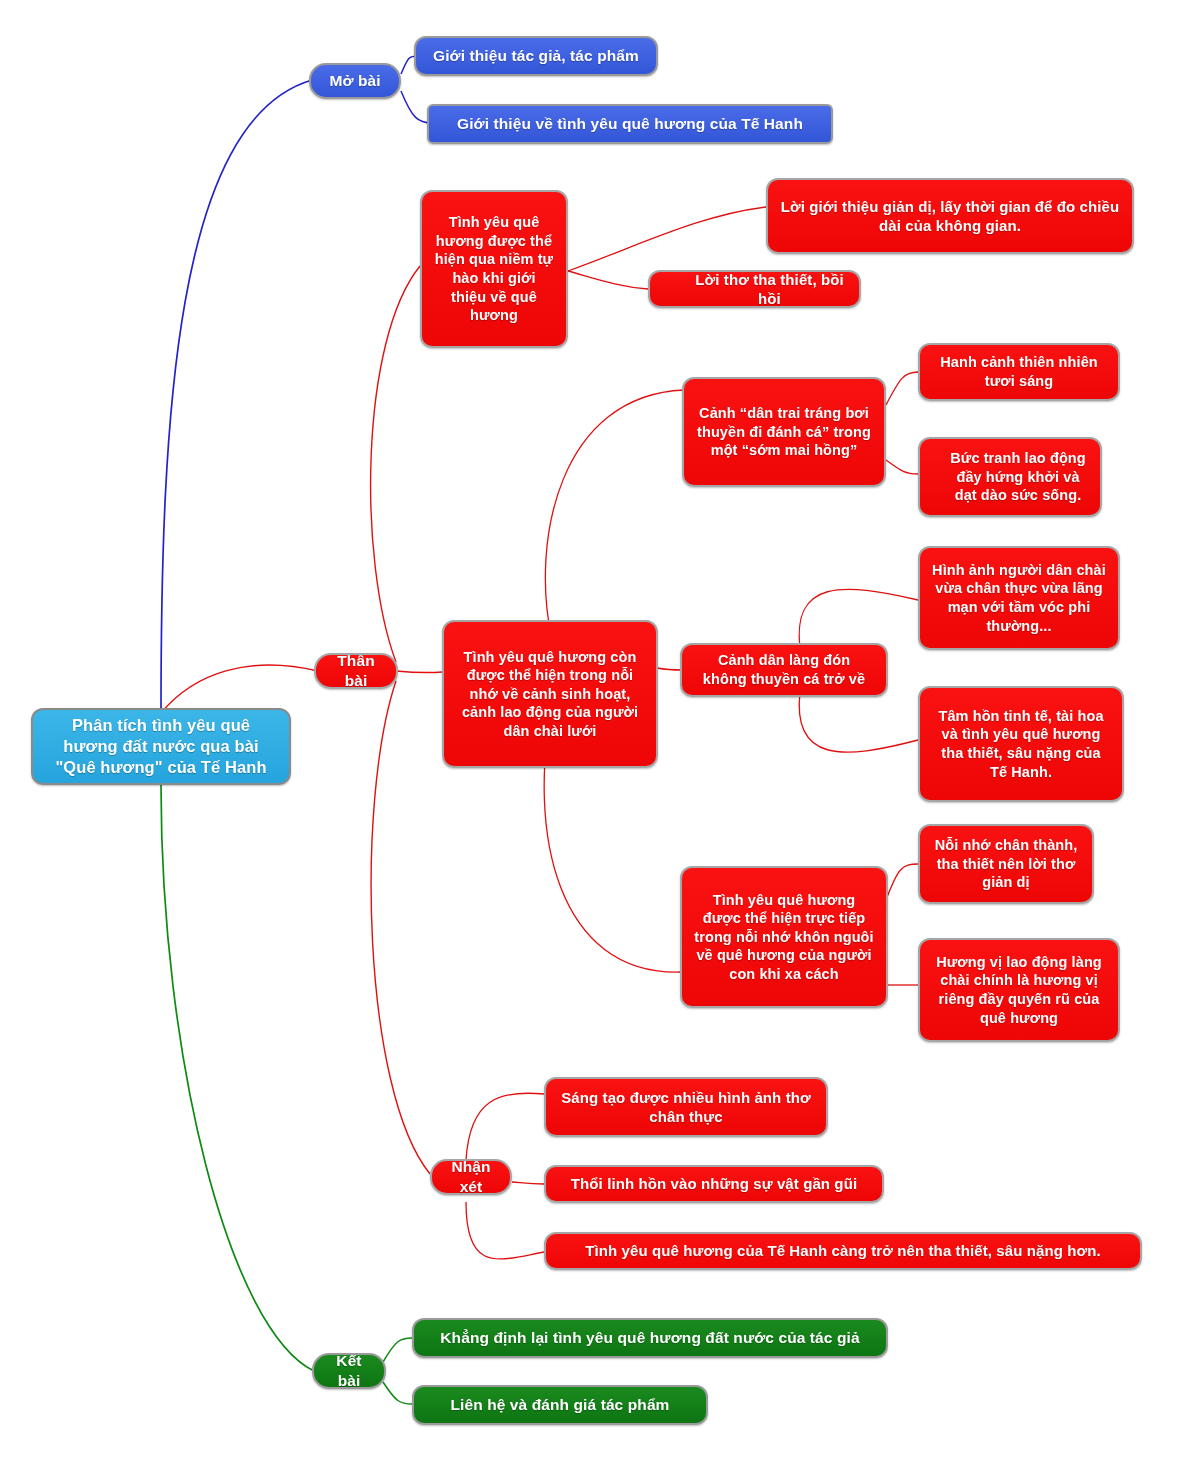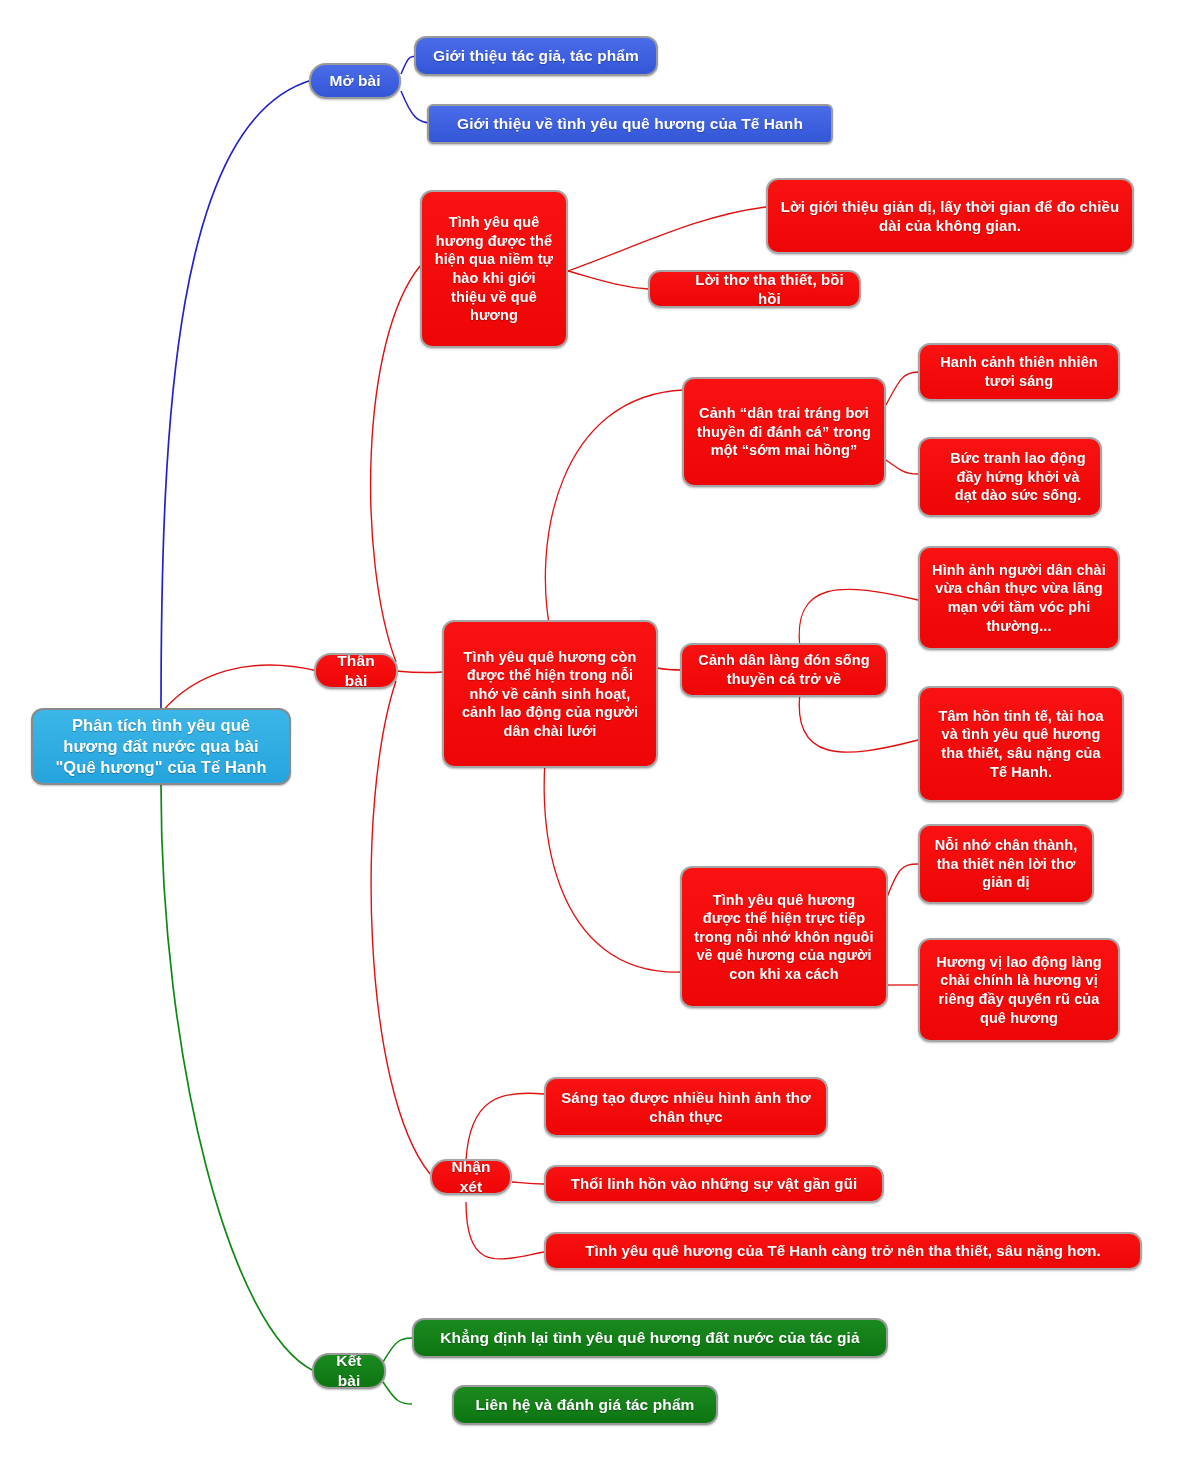--- a/index.html
+++ b/index.html
@@ -148,21 +148,21 @@
     <span>Cảnh “dân trai tráng bơi thuyền đi đánh cá” trong một “sớm mai hồng”</span>
   </div>
   <div class="node node-red small" style="left:918px; top:343px; width:202px; height:58px;">
     <span>Hanh cảnh thiên nhiên tươi sáng</span>
   </div>
   <div class="node node-red small" style="left:918px; top:437px; width:184px; height:80px;padding-left:28px;">
     <span>Bức tranh lao động đầy hứng khởi và dạt dào sức sống.</span>
   </div>
 
   <div class="node node-red small" style="left:680px; top:643px; width:208px; height:54px;">
-    <span>Cảnh dân làng đón sống thuyền cá trở về</span>
+    <span>Cảnh dân làng đón không thuyền cá trở về</span>
   </div>
   <div class="node node-red small" style="left:918px; top:546px; width:202px; height:104px;">
     <span>Hình ảnh người dân chài vừa chân thực vừa lãng mạn với tầm vóc phi thường...</span>
   </div>
   <div class="node node-red small" style="left:918px; top:686px; width:206px; height:116px;">
     <span>Tâm hồn tinh tế, tài hoa và tình yêu quê hương tha thiết, sâu nặng của Tế Hanh.</span>
   </div>
 
   <div class="node node-red small" style="left:680px; top:866px; width:208px; height:142px;">
     <span>Tình yêu quê hương được thể hiện trực tiếp trong nỗi nhớ khôn nguôi về quê hương của người con khi xa cách</span>
@@ -186,17 +186,17 @@
   <div class="node node-red" style="left:544px; top:1232px; width:598px; height:38px;">
     <span>Tình yêu quê hương của Tế Hanh càng trở nên tha thiết, sâu nặng hơn.</span>
   </div>
 
   <div class="node node-green node-branch" style="left:312px; top:1353px; width:74px; height:36px;">
     <span>Kết bài</span>
   </div>
   <div class="node node-green" style="left:412px; top:1318px; width:476px; height:40px;">
     <span>Khẳng định lại tình yêu quê hương đất nước của tác giả</span>
   </div>
-  <div class="node node-green" style="left:412px; top:1385px; width:266px; height:40px;margin-left:40px;">
+  <div class="node node-green" style="left:412px; top:1385px; width:296px; height:40px;">
     <span>Liên hệ và đánh giá tác phẩm</span>
   </div>
 
 </div>
 
 </body></html>

